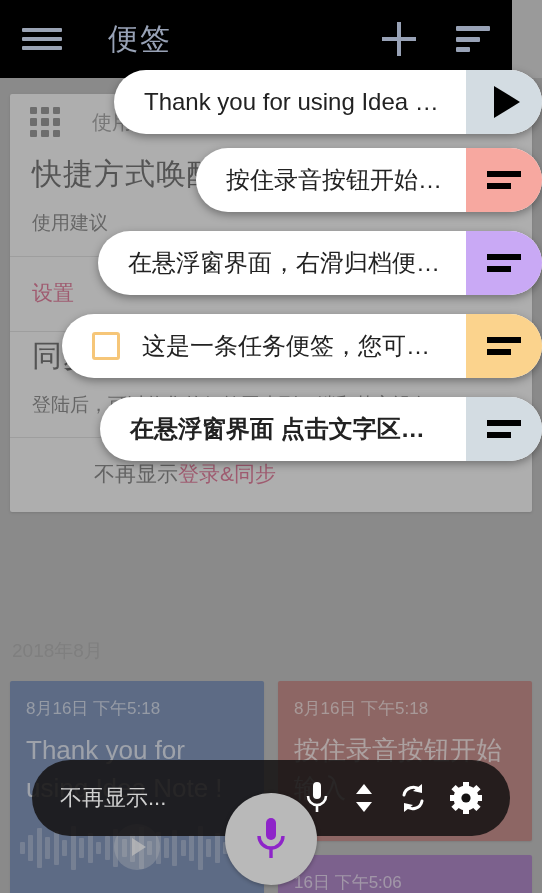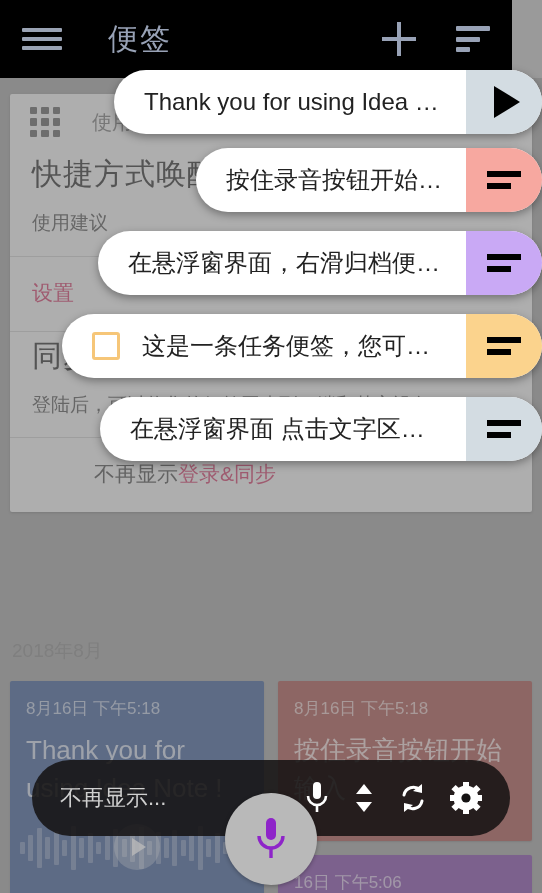--- a/index.html
+++ b/index.html
@@ -349,21 +349,21 @@
     <div class="pill-checkbox"></div>
     <div class="pill-text has-cb">这是一条任务便签，您可以勾…</div>
     <div class="pill-cap" style="background:#fbd38d;">
       <div class="cap-handle">
           <i></i>
           <i></i>
         </div>
     </div>
   </div>
 
-  <div class="pill" style="left:100px; top:397px; width:442px;">
+  <div class="pill" style="left:100px; top:397px; width:442px;font-weight:bold;">
     <div class="pill-text">在悬浮窗界面 点击文字区域进…</div>
     <div class="pill-cap" style="background:#d3dce2;">
       <div class="cap-handle">
           <i></i>
           <i></i>
         </div>
     </div>
   </div>
 
   <div class="bottombar">

